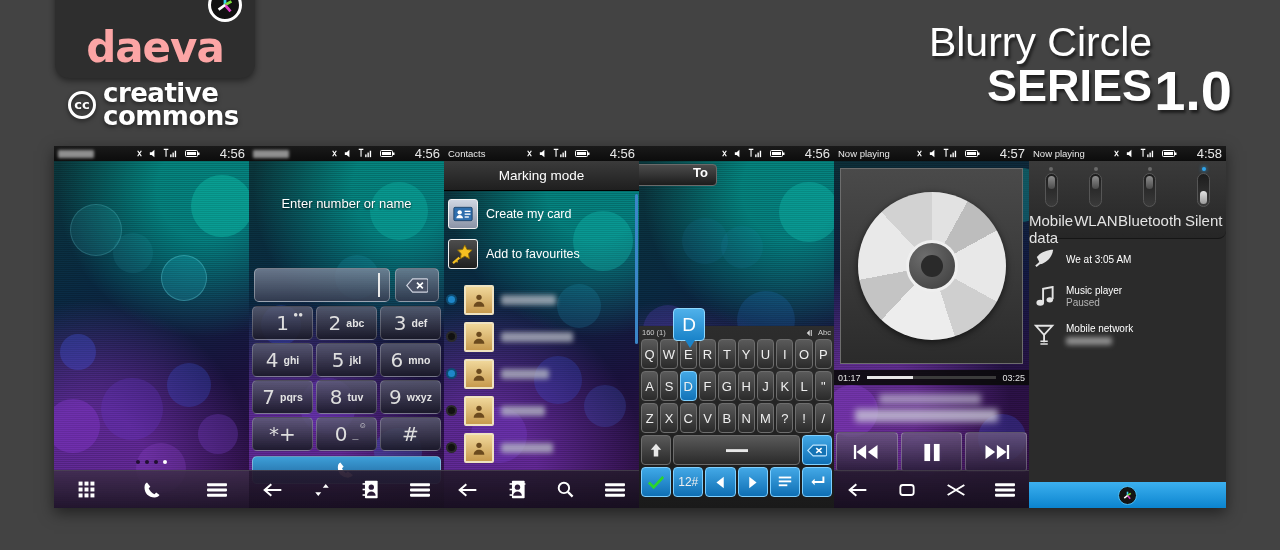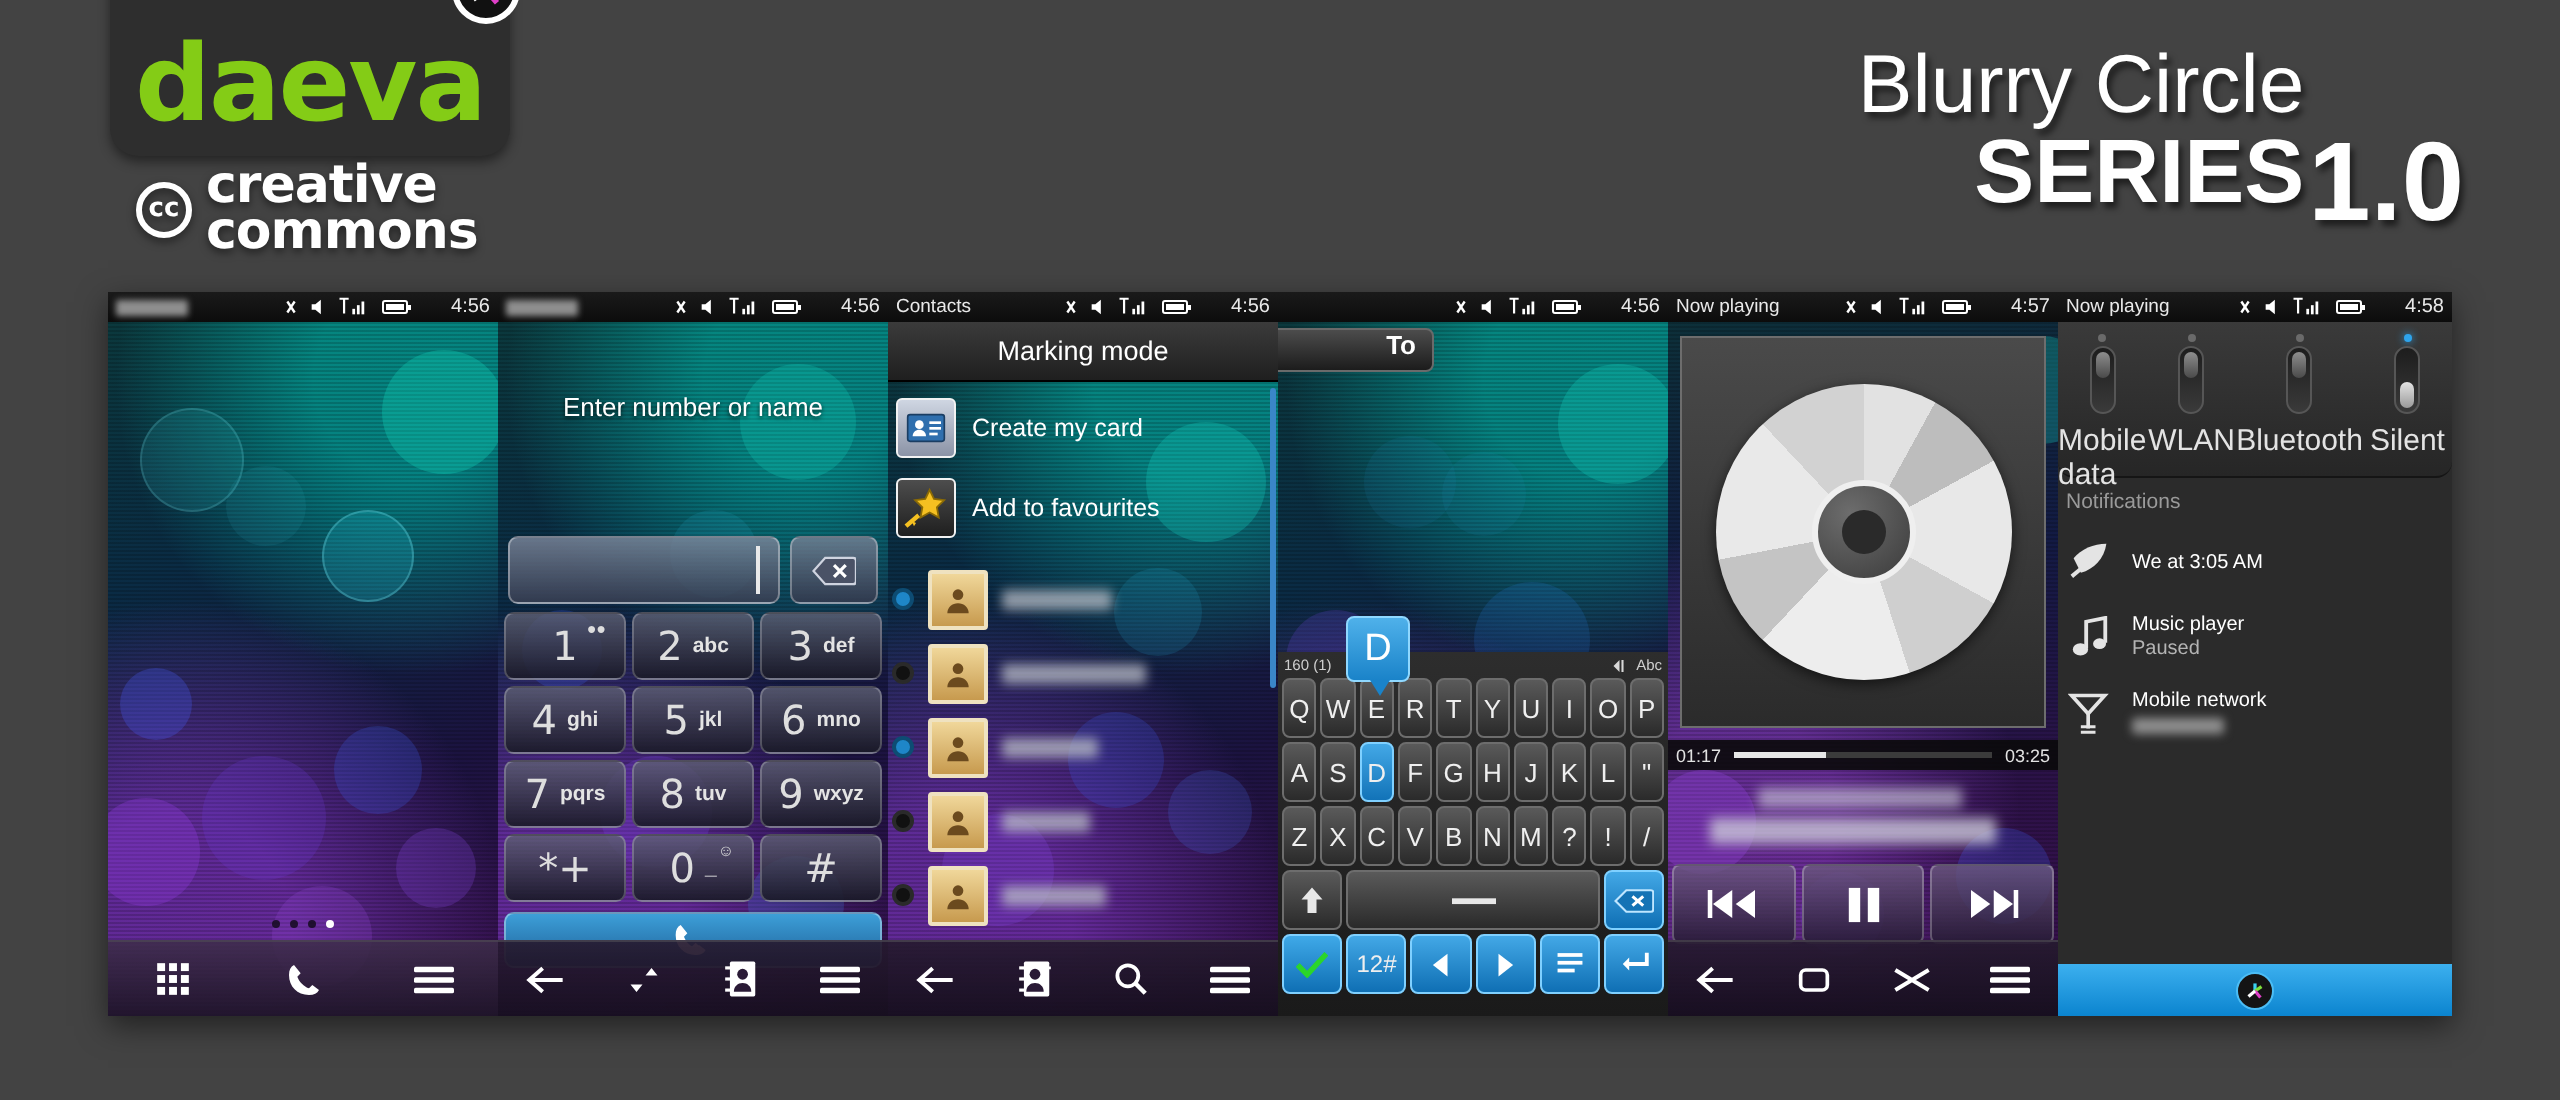--- a/index.html
+++ b/index.html
@@ -10,21 +10,21 @@
     position:relative;
   }
   
   .logo-box{
     position:absolute; left:55px; top:-22px; width:200px; height:100px;
     background:#2e2e2e; border-radius:14px;
     box-shadow:0 3px 6px rgba(0,0,0,.45);
     display:flex; align-items:flex-end; justify-content:center;
   }
   .logo-word{
-    position:relative; color:#84cc16; font-size:53px; font-weight:bold;
+    position:relative; color:#fca5a5; font-size:42px; font-weight:bold;
     letter-spacing:-1px; line-height:.95; padding-bottom:10px;
     font-family:"DejaVu Sans", sans-serif;
   }
   .logo-badge{
     position:absolute; right:-18px; top:-40px;
     width:34px; height:34px; border-radius:50%;
     background:#111; border:3px solid #fff;
     display:flex; align-items:center; justify-content:center;
   }
   .logo-badge svg{ width:22px; height:22px; }
@@ -83,21 +83,21 @@
     background:linear-gradient(180deg,#1a1a1a,#0c0c0c);
     display:flex; align-items:center; padding:0 4px; z-index:30;
     font-size:9px; color:#e8e8e8;
   }
   .sb-title{ font-size:9.5px; color:#e9e9e9; white-space:nowrap;
     overflow:hidden; font-weight:normal; }
   .sb-redact{ width:36px;height:8px;background:#8f8f8f;border-radius:1px;
     filter:blur(1.6px); }
   .sb-mid{ flex:1; }
   .sb-icons{ display:flex; align-items:center; gap:3px; }
-  .sb-time{ font-size:10px; margin-left:20px; letter-spacing:0; }
+  .sb-time{ font-size:13px; margin-left:20px; letter-spacing:0; }
 
   .icn{ display:block; }
 
   
   .toolbar{
     position:absolute; left:0; right:0; bottom:0; height:38px; z-index:25;
     background:linear-gradient(180deg, rgba(38,26,48,.93), rgba(22,14,30,.96));
     border-top:1px solid rgba(255,255,255,.18);
     display:flex; align-items:center; justify-content:space-around;
   }
@@ -982,21 +982,20 @@
         </div>
         <div class="tog">
           <span class="tog-led on"></span>
           <span class="tog-sw on">
               <i></i>
             </span>
           <span class="tog-lab">Silent</span>
         </div>
       </div>
 
-      <div class="notif-title">Notifications</div>
 
       <div class="nrow">
         <span class="nico">
           <svg width="22" height="20" viewBox="0 0 24 22">
               <path d="M3 10c4-5 11-8 18-8-1 8-7 14-14 16z" fill="#e4e4e4"></path>
               <path d="M2 20l6-5" stroke="#e4e4e4" stroke-width="2.2"></path>
             </svg>
         </span>
         <span>
           <span class="ntxt-main">We at 3:05 AM</span>

